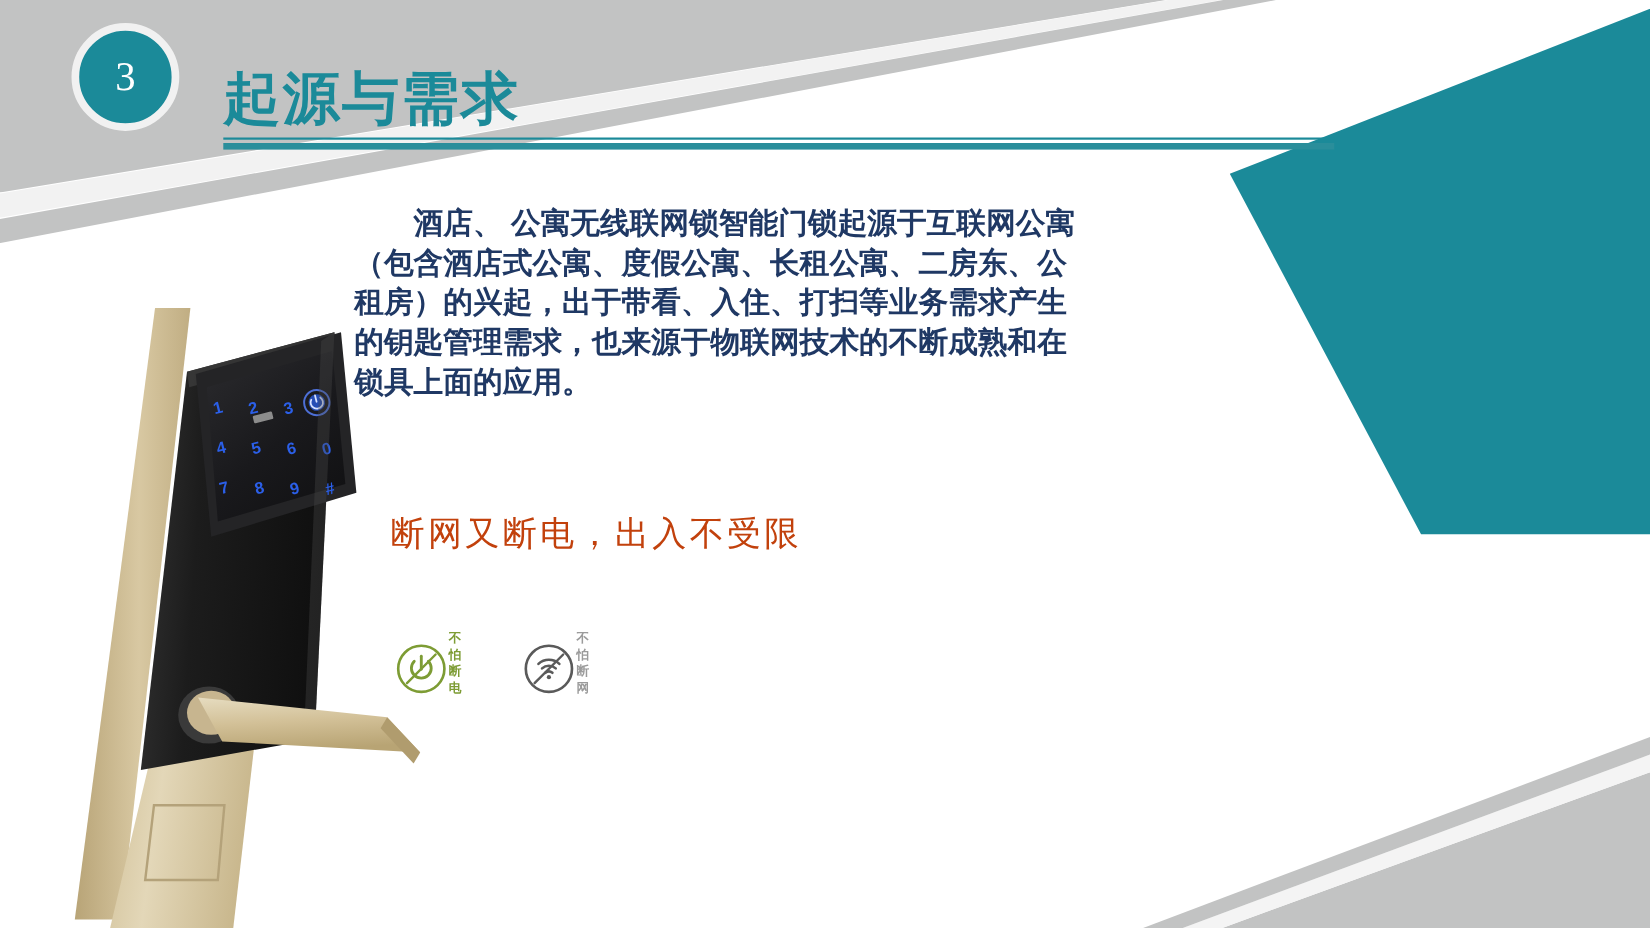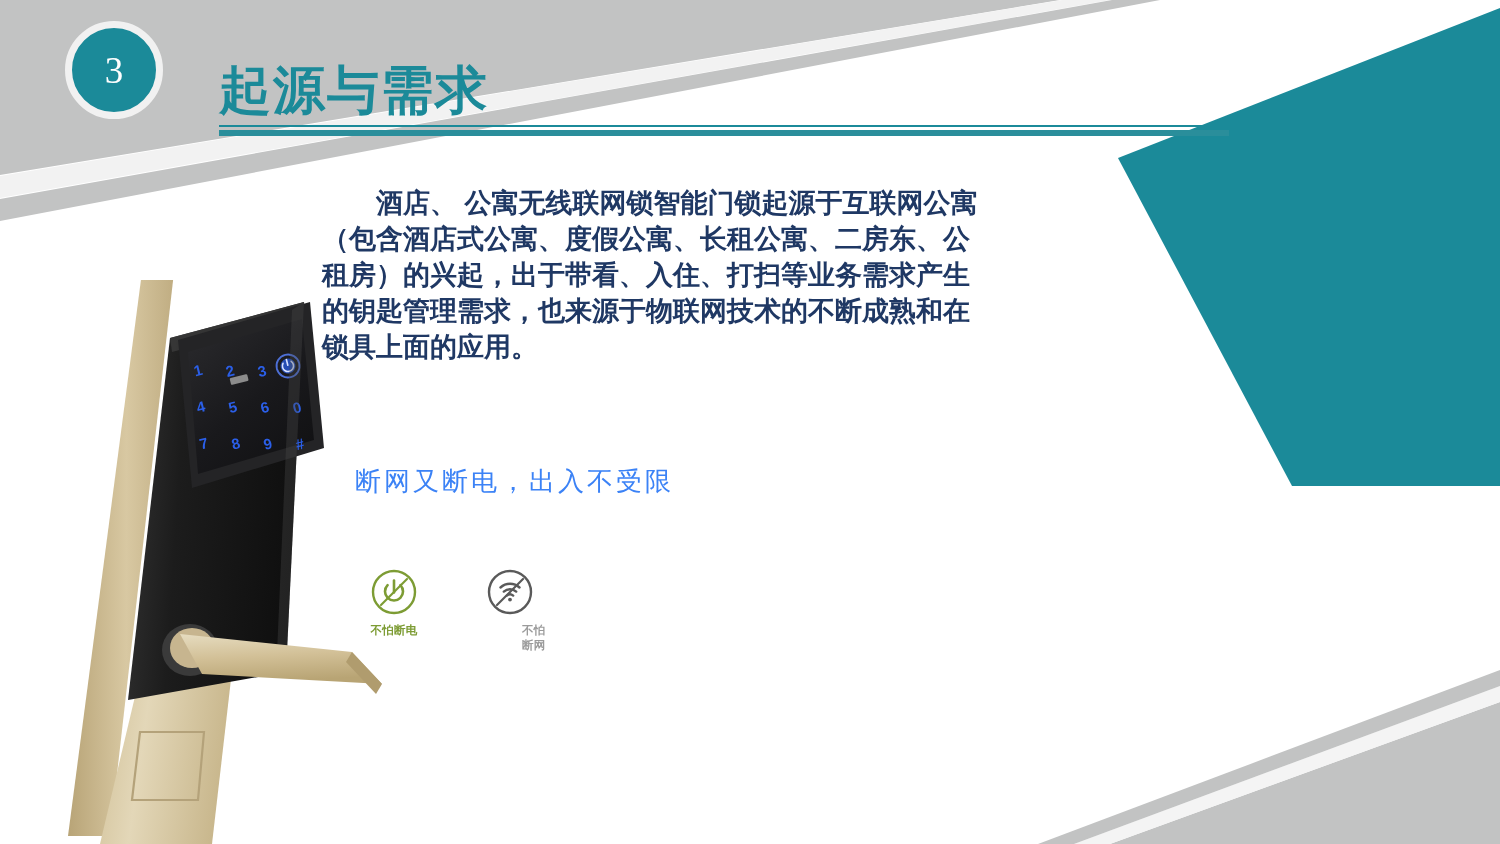--- a/index.html
+++ b/index.html
@@ -84,21 +84,21 @@
   #badge-number {
     color: #ffffff;
     font-family: "Liberation Serif", "DejaVu Serif", serif;
     font-size: 37px;
     line-height: 1;
   }
 
   
   #title-block {
     position: absolute;
-    left: 219px; top: 62px;
+    left: 203px; top: 62px;
     width: 1010px;
   }
   #title-text {
     color: #1b8a99;
     font-size: 52px;
     font-weight: bold;
     letter-spacing: 2px;
     line-height: 1.08;
     white-space: nowrap;
   }
@@ -128,57 +128,56 @@
     letter-spacing: 0px;
   }
 
   
   #tagline-block {
     position: absolute;
     left: 355px; top: 466px;
     width: 620px;
   }
   #tagline-main {
-    color: #3b82f6;
-    font-size: 26px;
+    color: #c2410c;
+    font-size: 31px;
     letter-spacing: 3px;
     line-height: 1.2;
   }
   #tagline-sub {
     margin-top: 6px;
     color: #4a4a4a;
     font-size: 17px;
     letter-spacing: 0.5px;
   }
 
   
   #feature-row {
     position: absolute;
     left: 358px; top: 567px;
     display: flex;
     gap: 44px;
   }
   .feature {
     width: 72px;
     display: flex;
-    flex-direction: column;
-    align-items: center;
+    align-items: flex-end;
   }
   .feature-icon {
     width: 50px;
     height: 50px;
   }
   .feature-label {
     margin-top: 6px;
     font-size: 11.5px;
     letter-spacing: 0.3px;
     font-weight: bold;
   }
   #feature-power .feature-label { color: #7d9c34; }
-  #feature-network .feature-label { color: #9b9b9b; margin-left: 48px; }
+  #feature-network .feature-label { color: #9b9b9b; }
 
   
   #lock {
     position: absolute;
     left: 52px; top: 280px;
     width: 420px;
     height: 564px;
   }
   #lock svg { display: block; }
   .keypad-digit {

